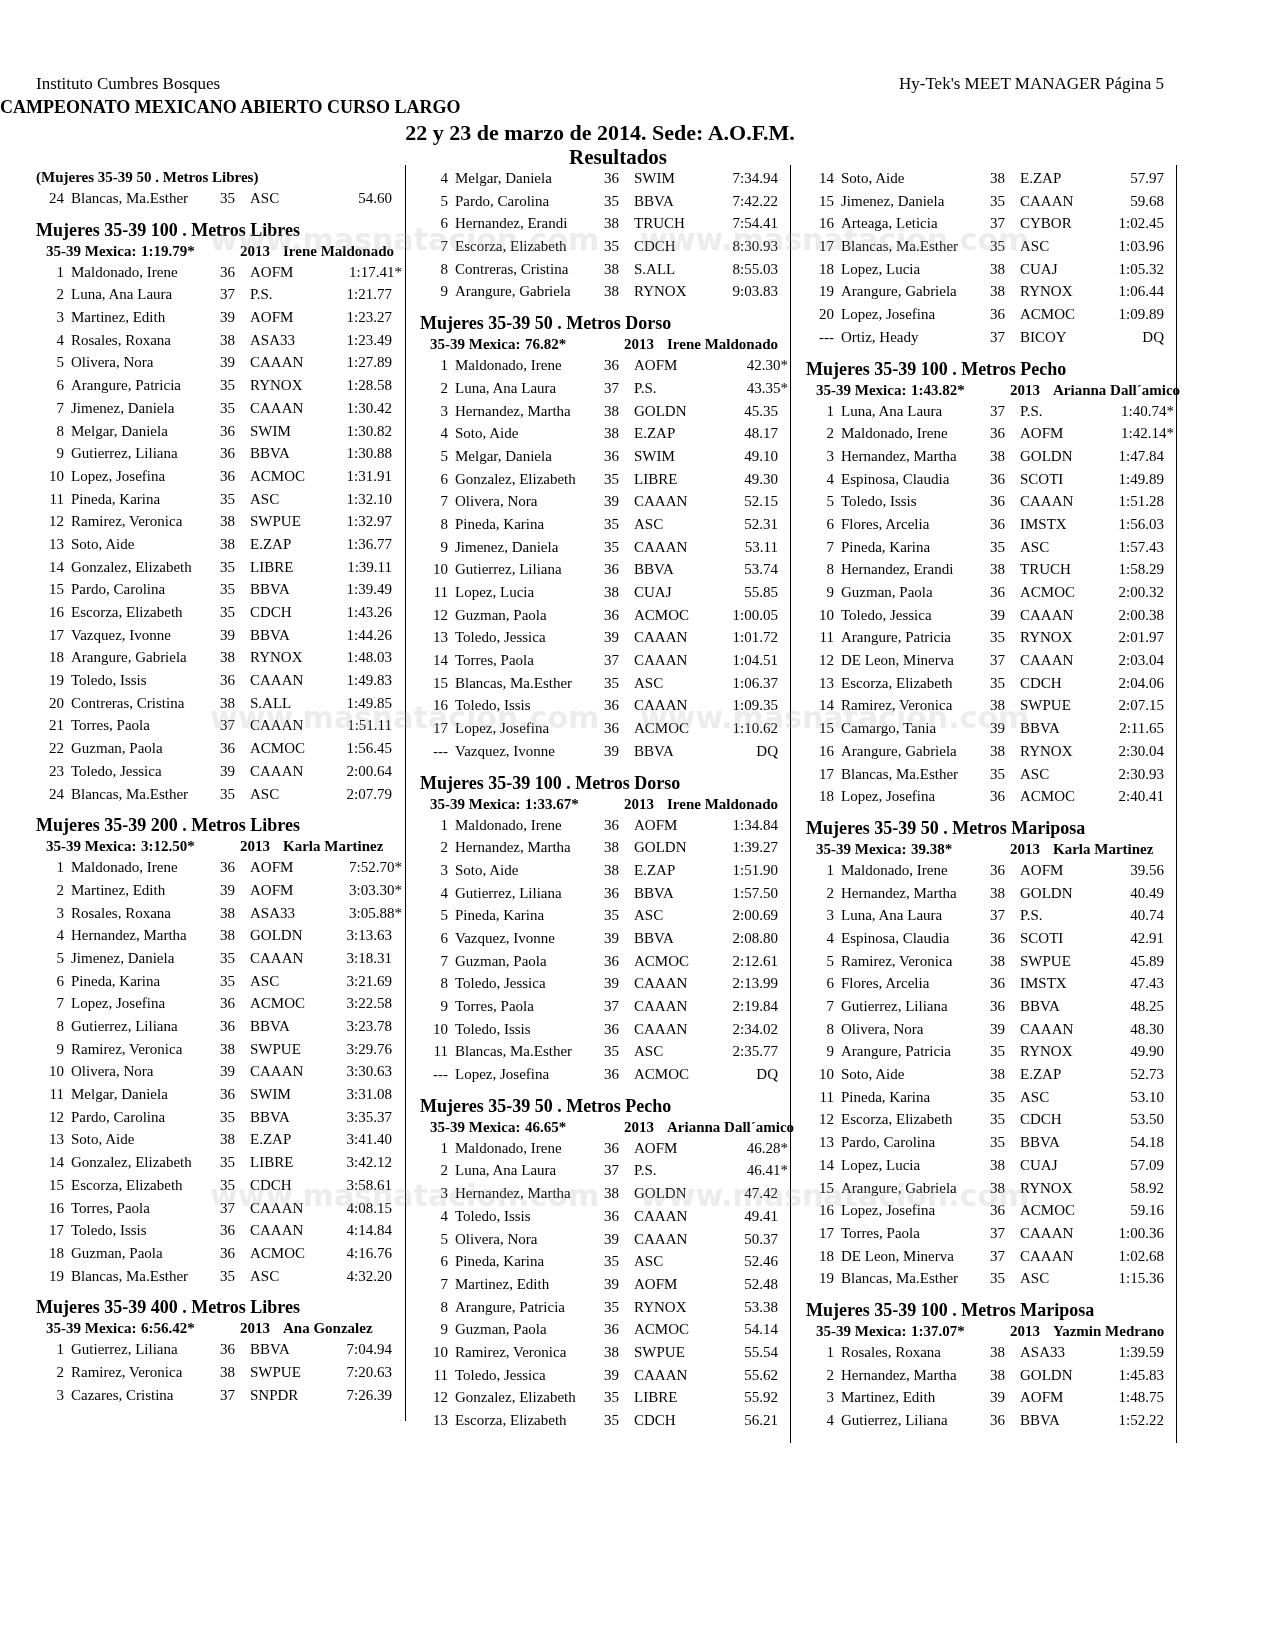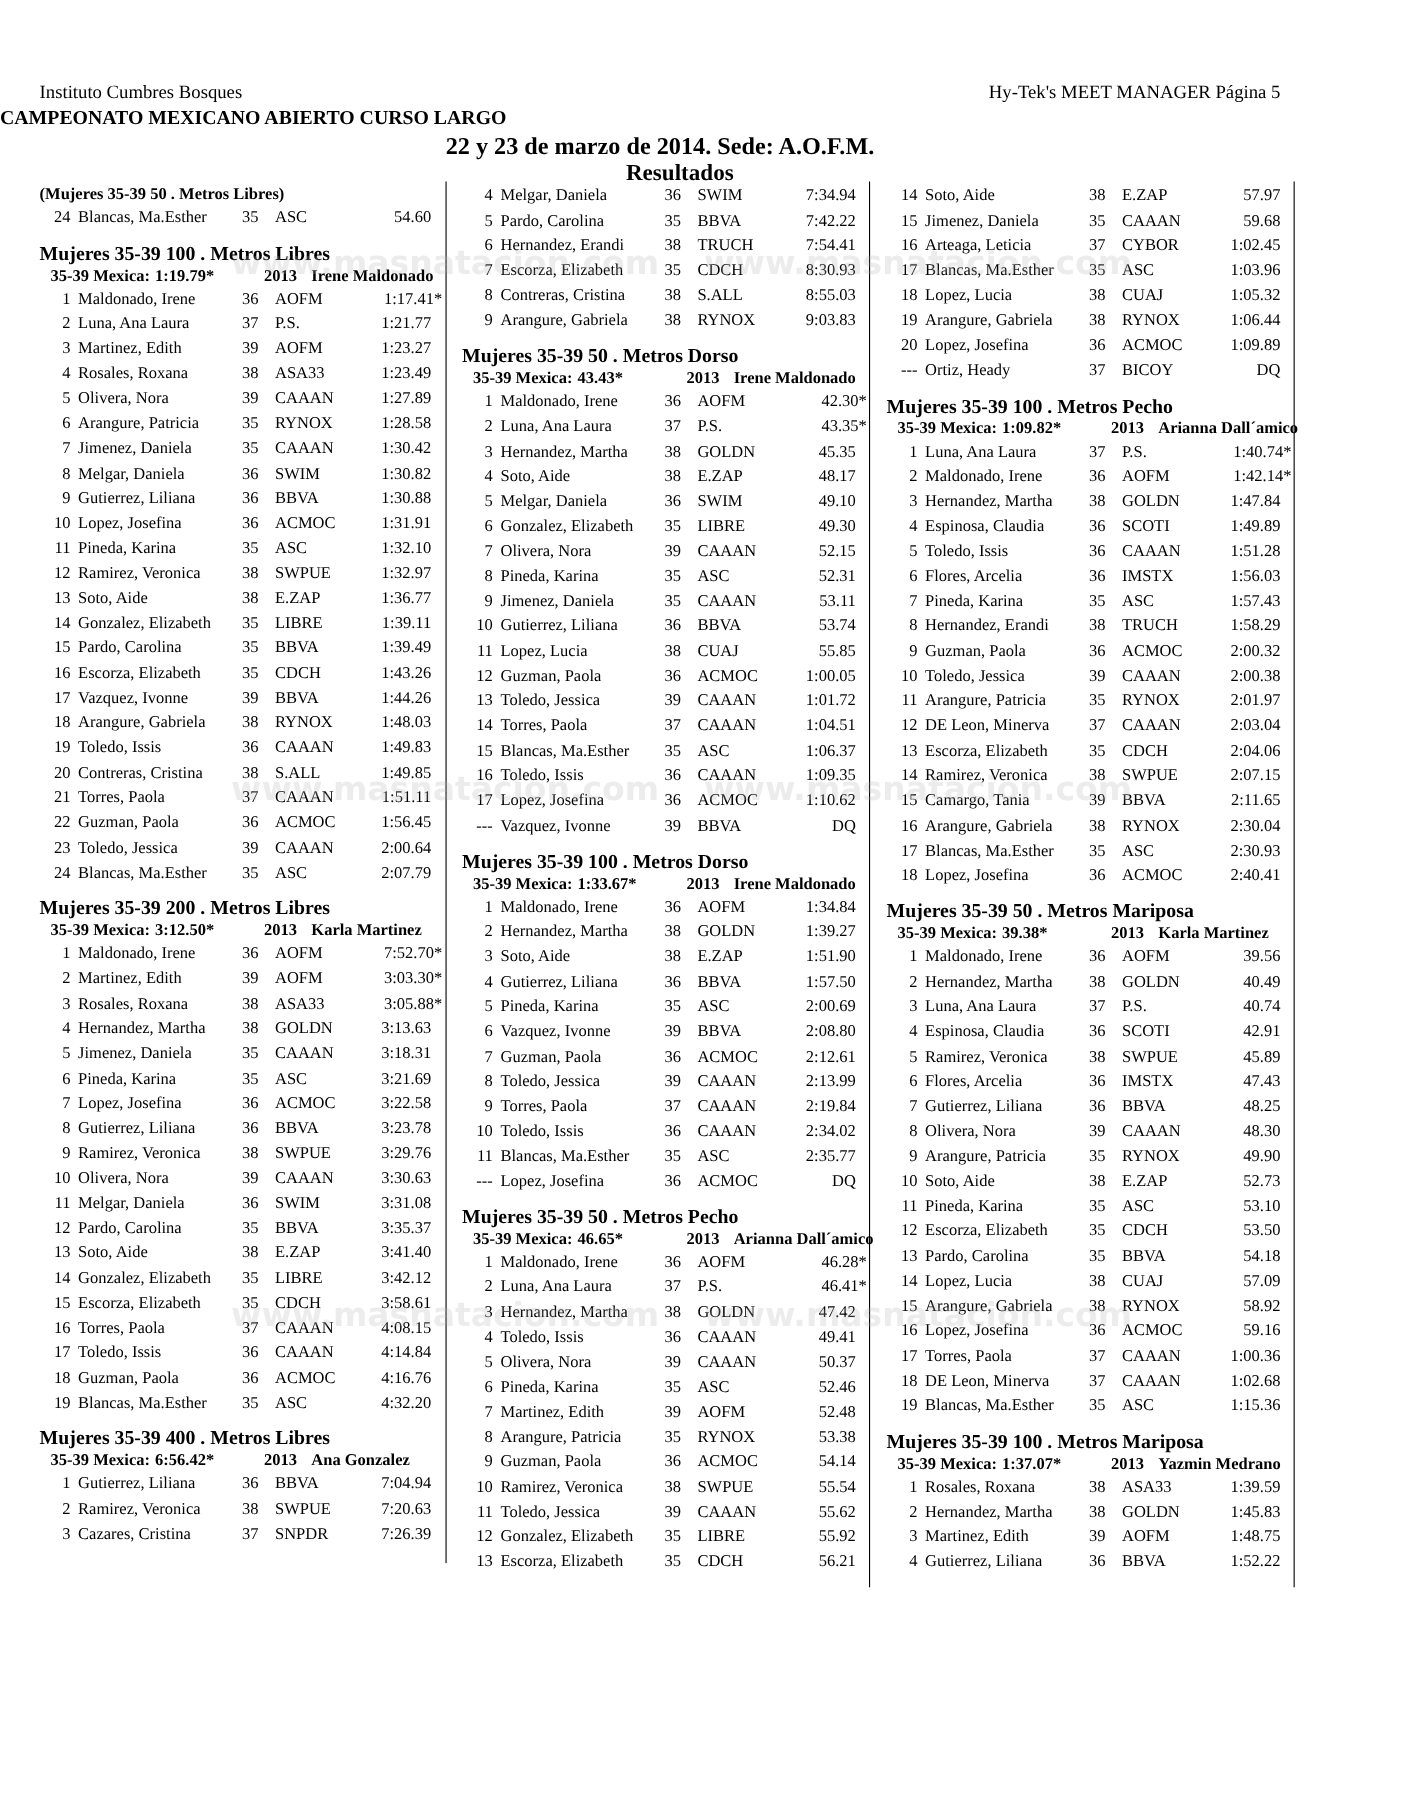--- a/index.html
+++ b/index.html
@@ -450,21 +450,21 @@
         <span class="name">Arangure, Gabriela</span>
         <span class="age">38</span>
         <span class="team">RYNOX</span>
         <span class="time">9:03.83</span>
       </div>
     </div>
     <div class="event">
       <div class="event-title">Mujeres 35-39 50 . Metros Dorso</div>
       <div class="record">
         <span class="r-label">35-39 Mexica:</span>
-        <span class="r-time">43.43*</span>
+        <span class="r-time">76.82*</span>
         <span class="r-year">2013</span>
         <span class="r-holder">Irene Maldonado</span>
       </div>
       <div class="row">
         <span class="place">1</span>
         <span class="name">Maldonado, Irene</span>
         <span class="age">36</span>
         <span class="team">AOFM</span>
         <span class="time star">42.30*</span>
       </div>
@@ -838,21 +838,21 @@
         <span class="name">Ortiz, Heady</span>
         <span class="age">37</span>
         <span class="team">BICOY</span>
         <span class="time">DQ</span>
       </div>
     </div>
     <div class="event">
       <div class="event-title">Mujeres 35-39 100 . Metros Pecho</div>
       <div class="record">
         <span class="r-label">35-39 Mexica:</span>
-        <span class="r-time">1:09.82*</span>
+        <span class="r-time">1:43.82*</span>
         <span class="r-year">2013</span>
         <span class="r-holder">Arianna Dall´amico</span>
       </div>
       <div class="row">
         <span class="place">1</span>
         <span class="name">Luna, Ana Laura</span>
         <span class="age">37</span>
         <span class="team">P.S.</span>
         <span class="time star">1:40.74*</span>
       </div>

